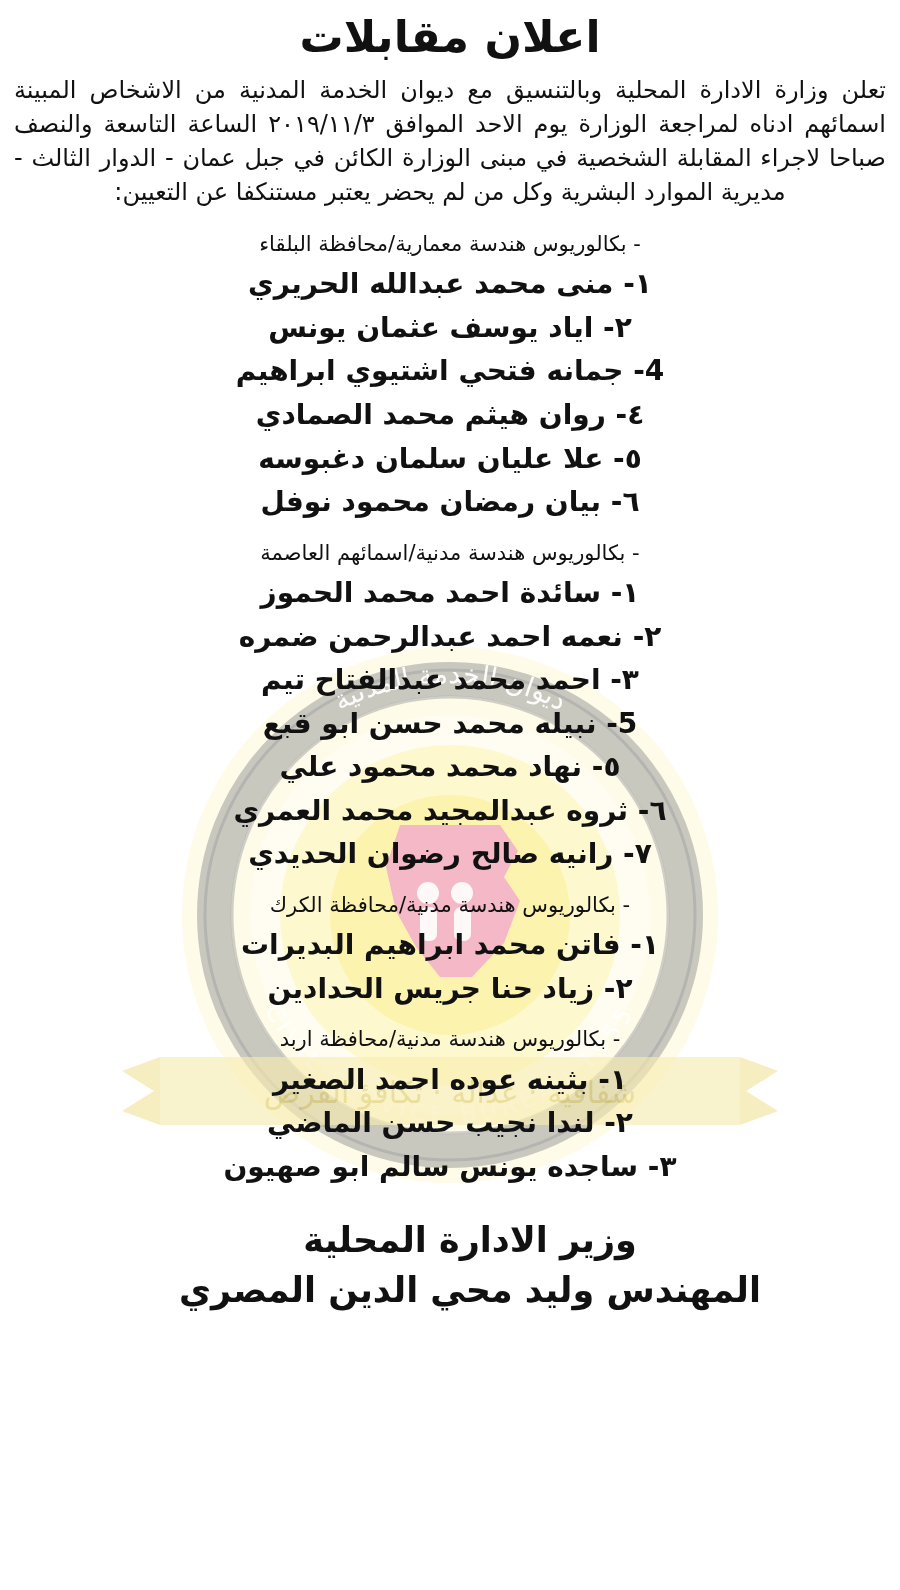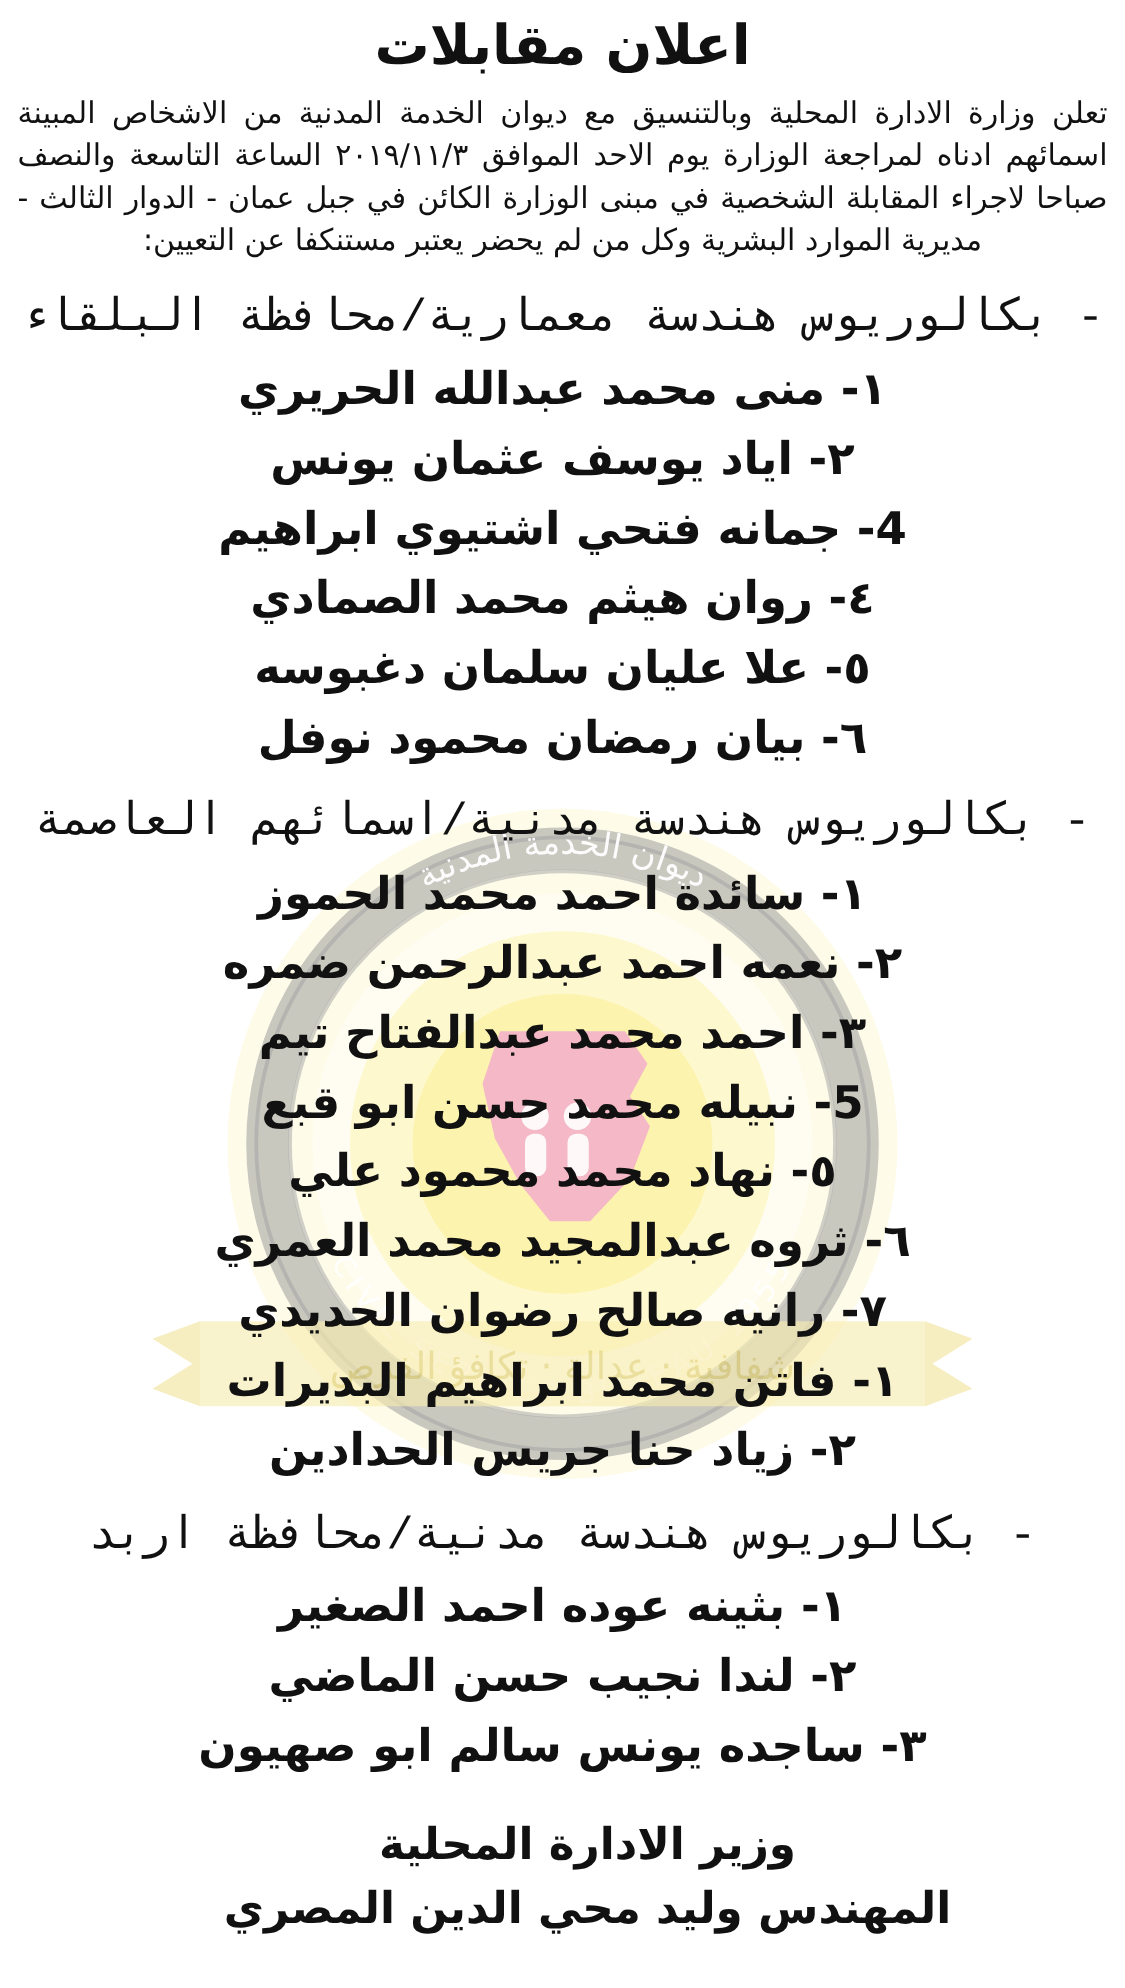--- a/index.html
+++ b/index.html
@@ -53,30 +53,29 @@
   .intro {
     font-size: 24px;
     line-height: 1.42;
     text-align: justify;
     text-align-last: center;
     margin: 0 0 20px 0;
     font-weight: 400;
   }
 
   .section-heading {
-    font-size: 36px;
+    font-size: 21px;
     line-height: 1.45;
     text-align: center;
     margin: 14px 0 4px 0;
     font-weight: 400;
-    font-family: Liberation Mono, monospace;
   }
 
   .name-item {
-    font-size: 36px;
+    font-size: 28px;
     line-height: 1.52;
     text-align: center;
     font-weight: bold;
     margin: 1px;
   }
 
   .signature-block {
     margin-top: 26px;
     text-align: center;
     direction: rtl;
@@ -152,20 +151,21 @@
     <div class="name-item">١- سائدة احمد محمد الحموز</div>
     <div class="name-item">٢- نعمه احمد عبدالرحمن ضمره</div>
     <div class="name-item">٣- احمد محمد عبدالفتاح تيم</div>
     <div class="name-item">5- نبيله محمد حسن ابو قبع</div>
     <div class="name-item">٥- نهاد محمد محمود علي</div>
     <div class="name-item">٦- ثروه عبدالمجيد محمد العمري</div>
     <div class="name-item">٧- رانيه صالح رضوان الحديدي</div>
   </div>
 
   <div>
+    <div class="section-heading">- بكالوريوس هندسة مدنية/محافظة الكرك</div>
     <div class="name-item">١- فاتن محمد ابراهيم البديرات</div>
     <div class="name-item">٢- زياد حنا جريس الحدادين</div>
   </div>
 
   <div>
     <div class="section-heading">- بكالوريوس هندسة مدنية/محافظة اربد</div>
     <div class="name-item">١- بثينه عوده احمد الصغير</div>
     <div class="name-item">٢- لندا نجيب حسن الماضي</div>
     <div class="name-item">٣- ساجده يونس سالم ابو صهيون</div>
   </div>

